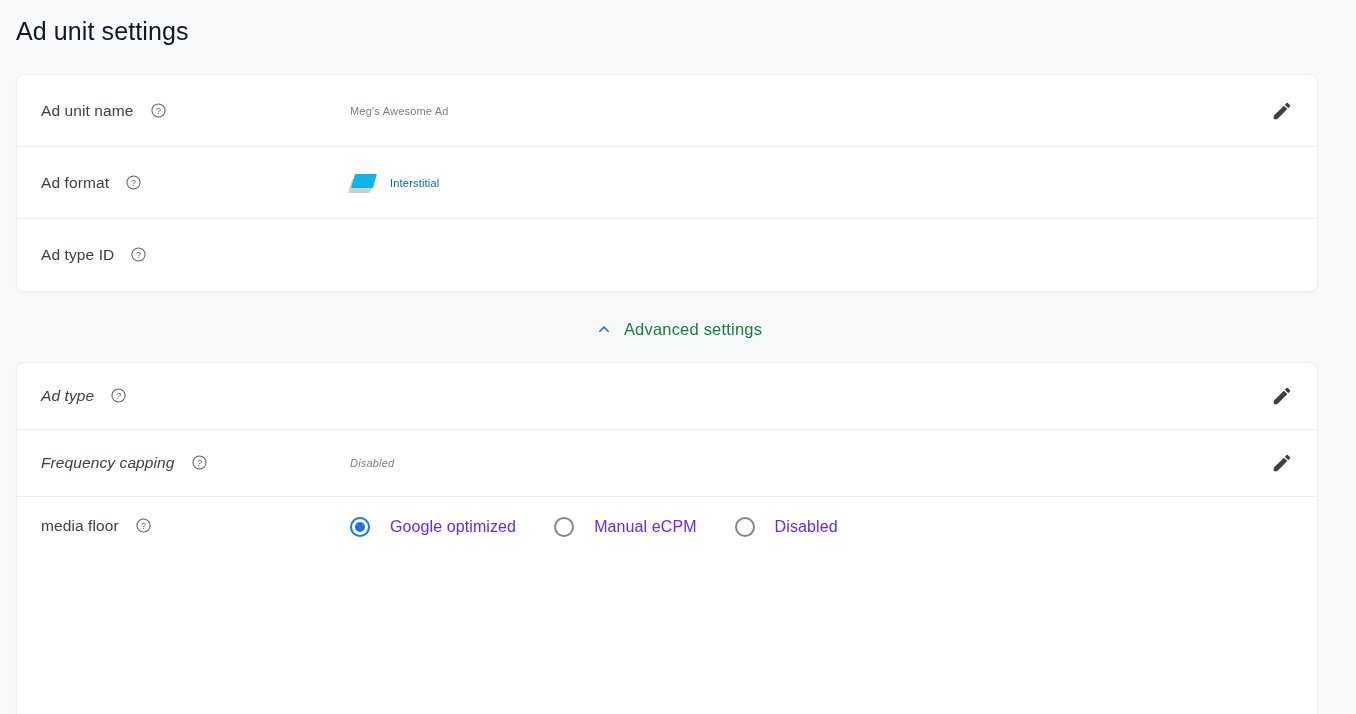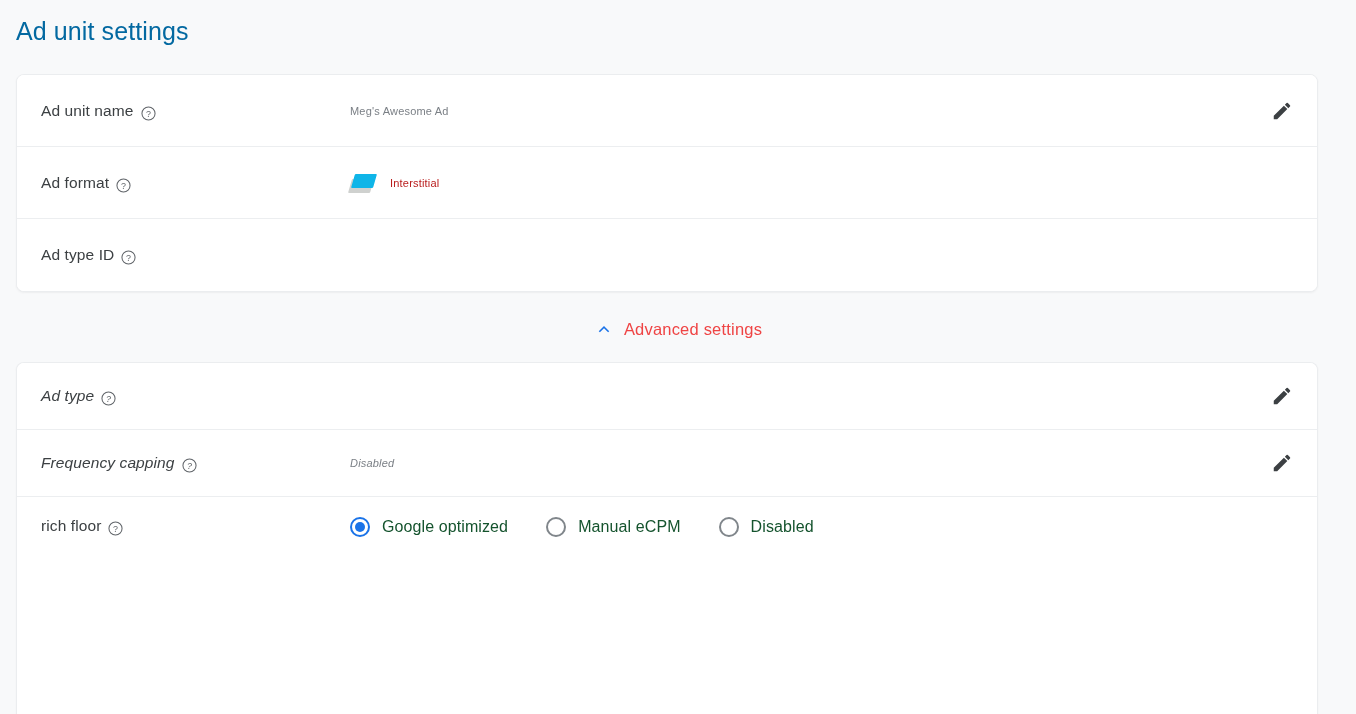--- a/index.html
+++ b/index.html
@@ -28,21 +28,21 @@
     left: 0; top: 0;
     width: 1356px;
     height: 62px;
   }
   .page-title {
     position: absolute;
     left: 16px;
     top: 14px;
     font-size: 25px;
     line-height: 34px;
-    color: #0369a1;
+    color: #0f172a;
     font-weight: 400;
     letter-spacing: .1px;
     white-space: nowrap;
   }
   .impl-link {
     position: absolute;
     right: 50px;
     top: 26px;
     font-size: 15px;
     line-height: 22px;
@@ -75,22 +75,22 @@
     background: #fff;
   }
   .row:last-child { border-bottom: none; }
   .row.h72 { height: 72px; }
   .row.h68 { height: 67px; font-style: italic; }
 
   .row-label {
     flex: 0 0 333px;
     padding-left: 24px;
     display: flex;
-    align-items: flex-end;
-    gap: 7px;
+    align-items: flex-start;
+    gap: 17px;
     font-size: 15.5px;
     color: #3c4043;
     font-weight: 400;
     letter-spacing: .1px;
     white-space: nowrap;
   }
   .row-value {
     flex: 1 1 auto;
     display: flex;
     align-items: center;
@@ -159,21 +159,21 @@
     height: 34px;
     display: flex;
     align-items: center;
     justify-content: center;
     gap: 10px;
     cursor: pointer;
   }
   .adv-toggle .chevron { display: flex; align-items: center; }
   .adv-toggle .adv-label {
     font-size: 16.5px;
-    color: #ef4444;
+    color: #15803d;
     font-weight: 500;
     letter-spacing: .2px;
   }
 
   
   #row-ecpm {
     display: block;
     border-bottom: none;
     height: 218px;
     position: relative;
@@ -185,24 +185,24 @@
     padding-top: 20px;
   }
   .radio-group {
     display: flex;
     align-items: center;
     gap: 38px;
   }
   .radio-opt {
     display: flex;
     align-items: center;
-    gap: 12px;
+    gap: 20px;
     cursor: pointer;
     font-size: 16px;
-    color: #14532d;
+    color: #6d28d9;
     letter-spacing: .1px;
     white-space: nowrap;
     text-align: right;
   }
   .radio-mark {
     width: 20px; height: 20px;
     border-radius: 50%;
     border: 2px solid #80868b;
     display: flex;
     align-items: center;
@@ -257,21 +257,21 @@
               <circle cx="8" cy="8" r="7" fill="none" stroke="#5f6368" stroke-width="1.1"></circle>
               <text x="8" y="11.6" font-size="9.5" font-family="Liberation Sans, sans-serif" fill="#5f6368" text-anchor="middle">?</text>
             </svg>
         </span>
       </div>
       <div class="row-value">
         <span class="format-icon">
           <span class="back"></span>
             <span class="front"></span>
         </span>
-        <span style="color:#b91c1c">Interstitial</span>
+        <span style="color:#0369a1">Interstitial</span>
       </div>
     </div>
 
     <div class="row h72">
       <div class="row-label">
         <span>Ad type ID</span>
         <span class="help-icon">
           <svg width="15" height="15" viewBox="0 0 16 16">
               <circle cx="8" cy="8" r="7" fill="none" stroke="#5f6368" stroke-width="1.1"></circle>
               <text x="8" y="11.6" font-size="9.5" font-family="Liberation Sans, sans-serif" fill="#5f6368" text-anchor="middle">?</text>
@@ -325,21 +325,21 @@
       <div class="edit-btn">
         <svg width="22" height="22" viewBox="0 0 24 24">
           <path d="M3 17.25V21h3.75L17.81 9.94l-3.75-3.75L3 17.25zM20.71 7.04a1 1 0 000-1.41l-2.34-2.34a1 1 0 00-1.41 0l-1.83 1.83 3.75 3.75 1.83-1.83z" fill="#3c4043"></path>
         </svg>
       </div>
     </div>
 
     <div class="row" id="row-ecpm">
       <div class="ecpm-head">
         <div class="row-label">
-          <span>rich floor</span>
+          <span>media floor</span>
           <span class="help-icon">
             <svg width="15" height="15" viewBox="0 0 16 16">
                 <circle cx="8" cy="8" r="7" fill="none" stroke="#5f6368" stroke-width="1.1"></circle>
                 <text x="8" y="11.6" font-size="9.5" font-family="Liberation Sans, sans-serif" fill="#5f6368" text-anchor="middle">?</text>
               </svg>
           </span>
         </div>
         <div class="radio-group">
           <div class="radio-opt checked">
             <span class="radio-mark"></span>

